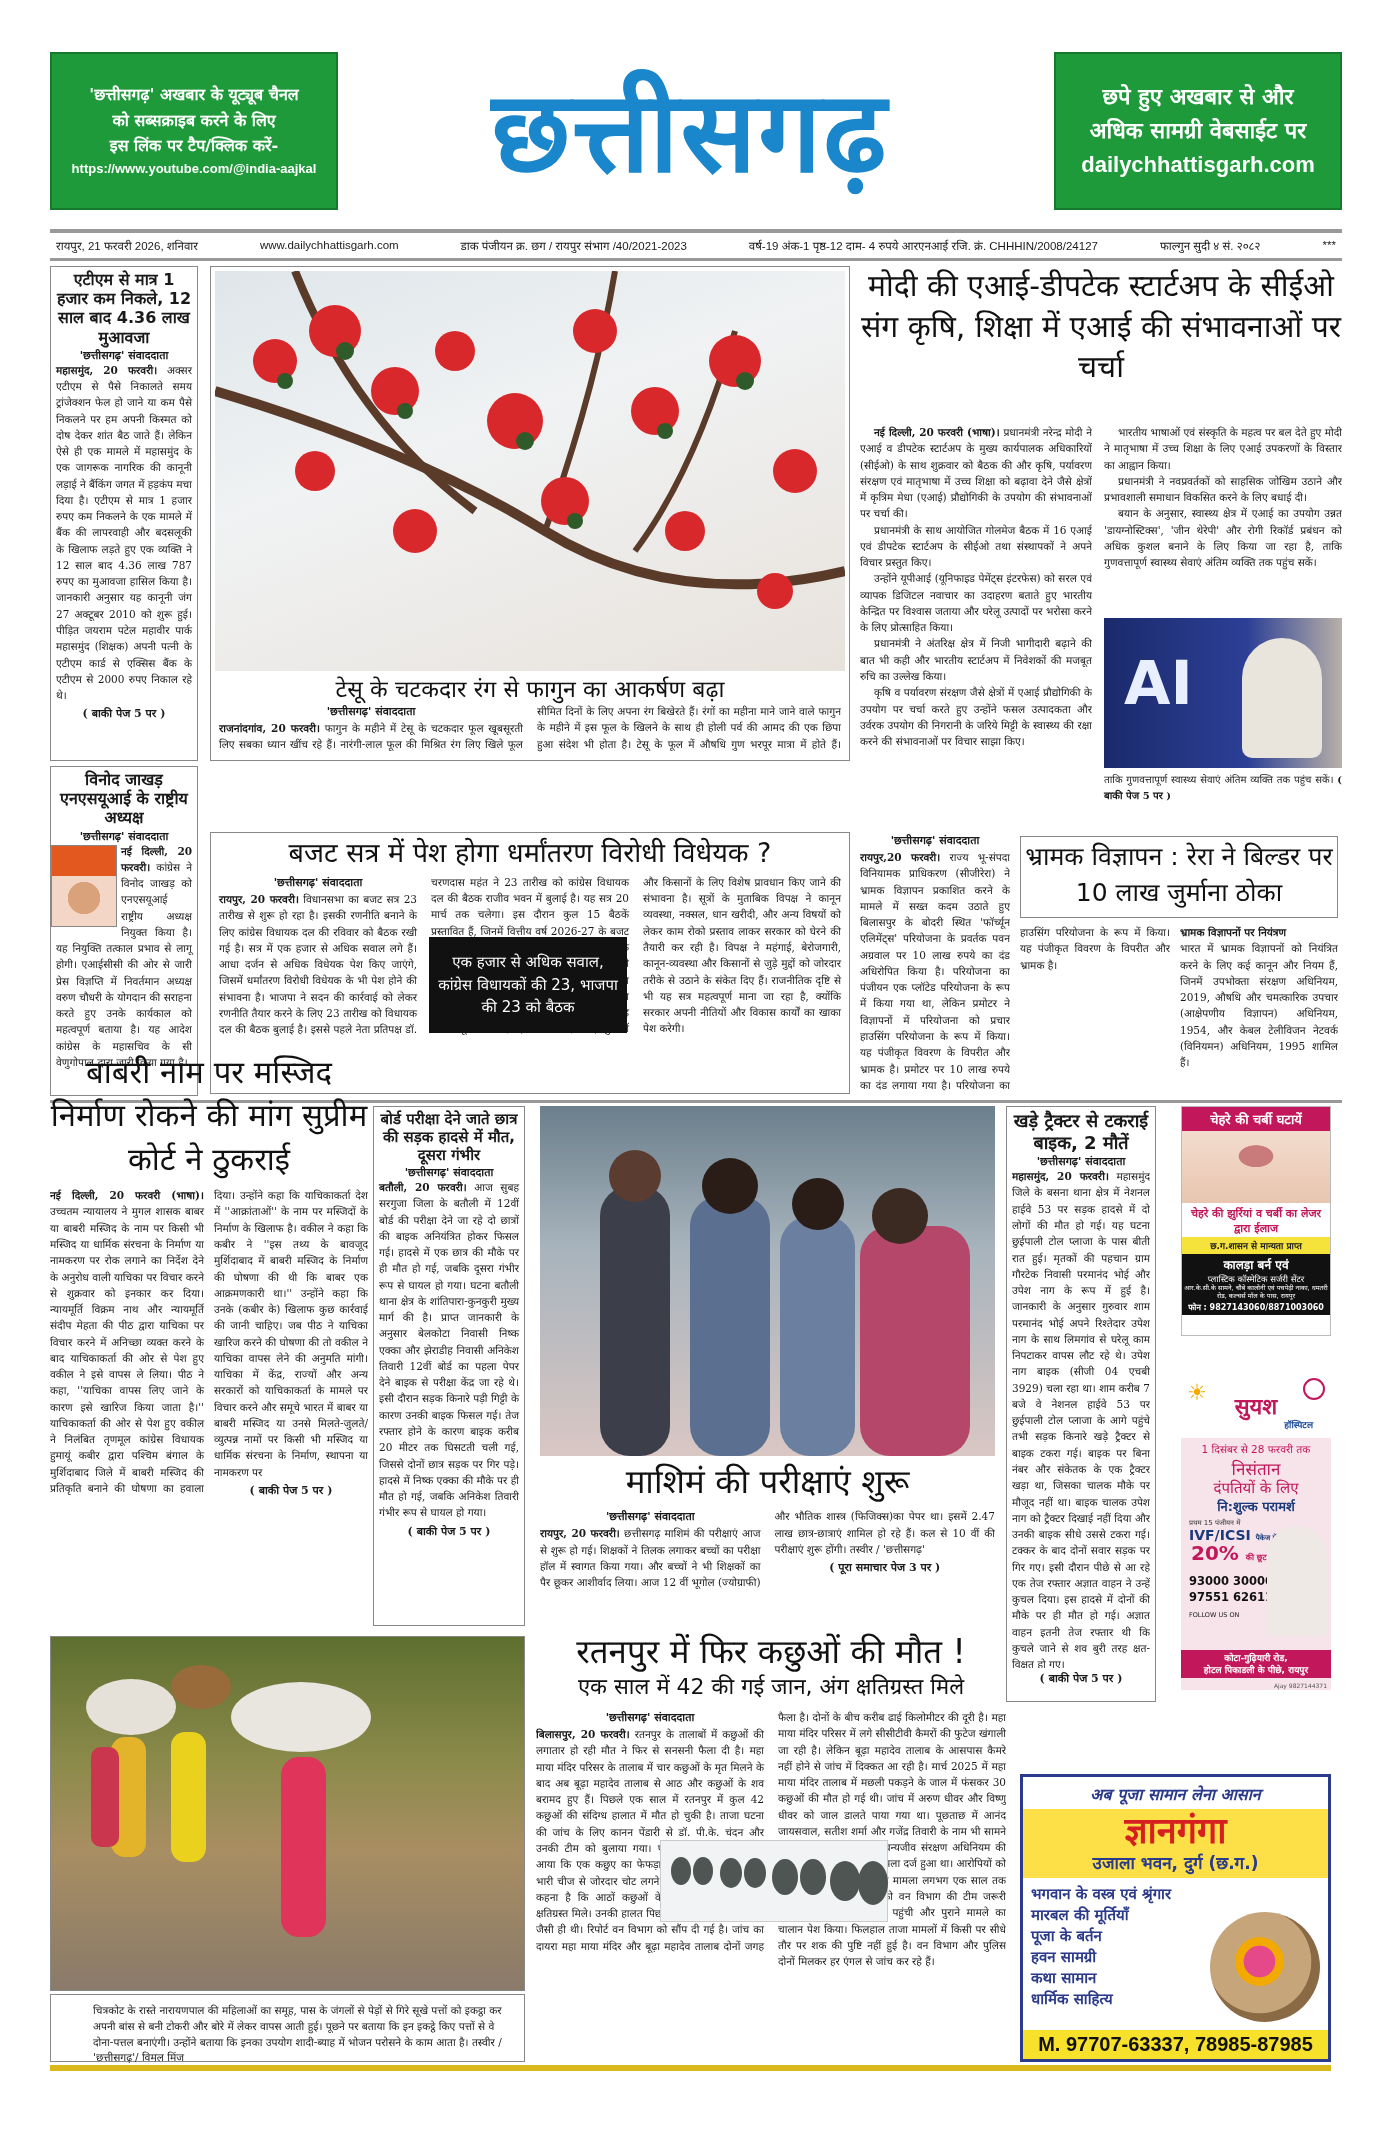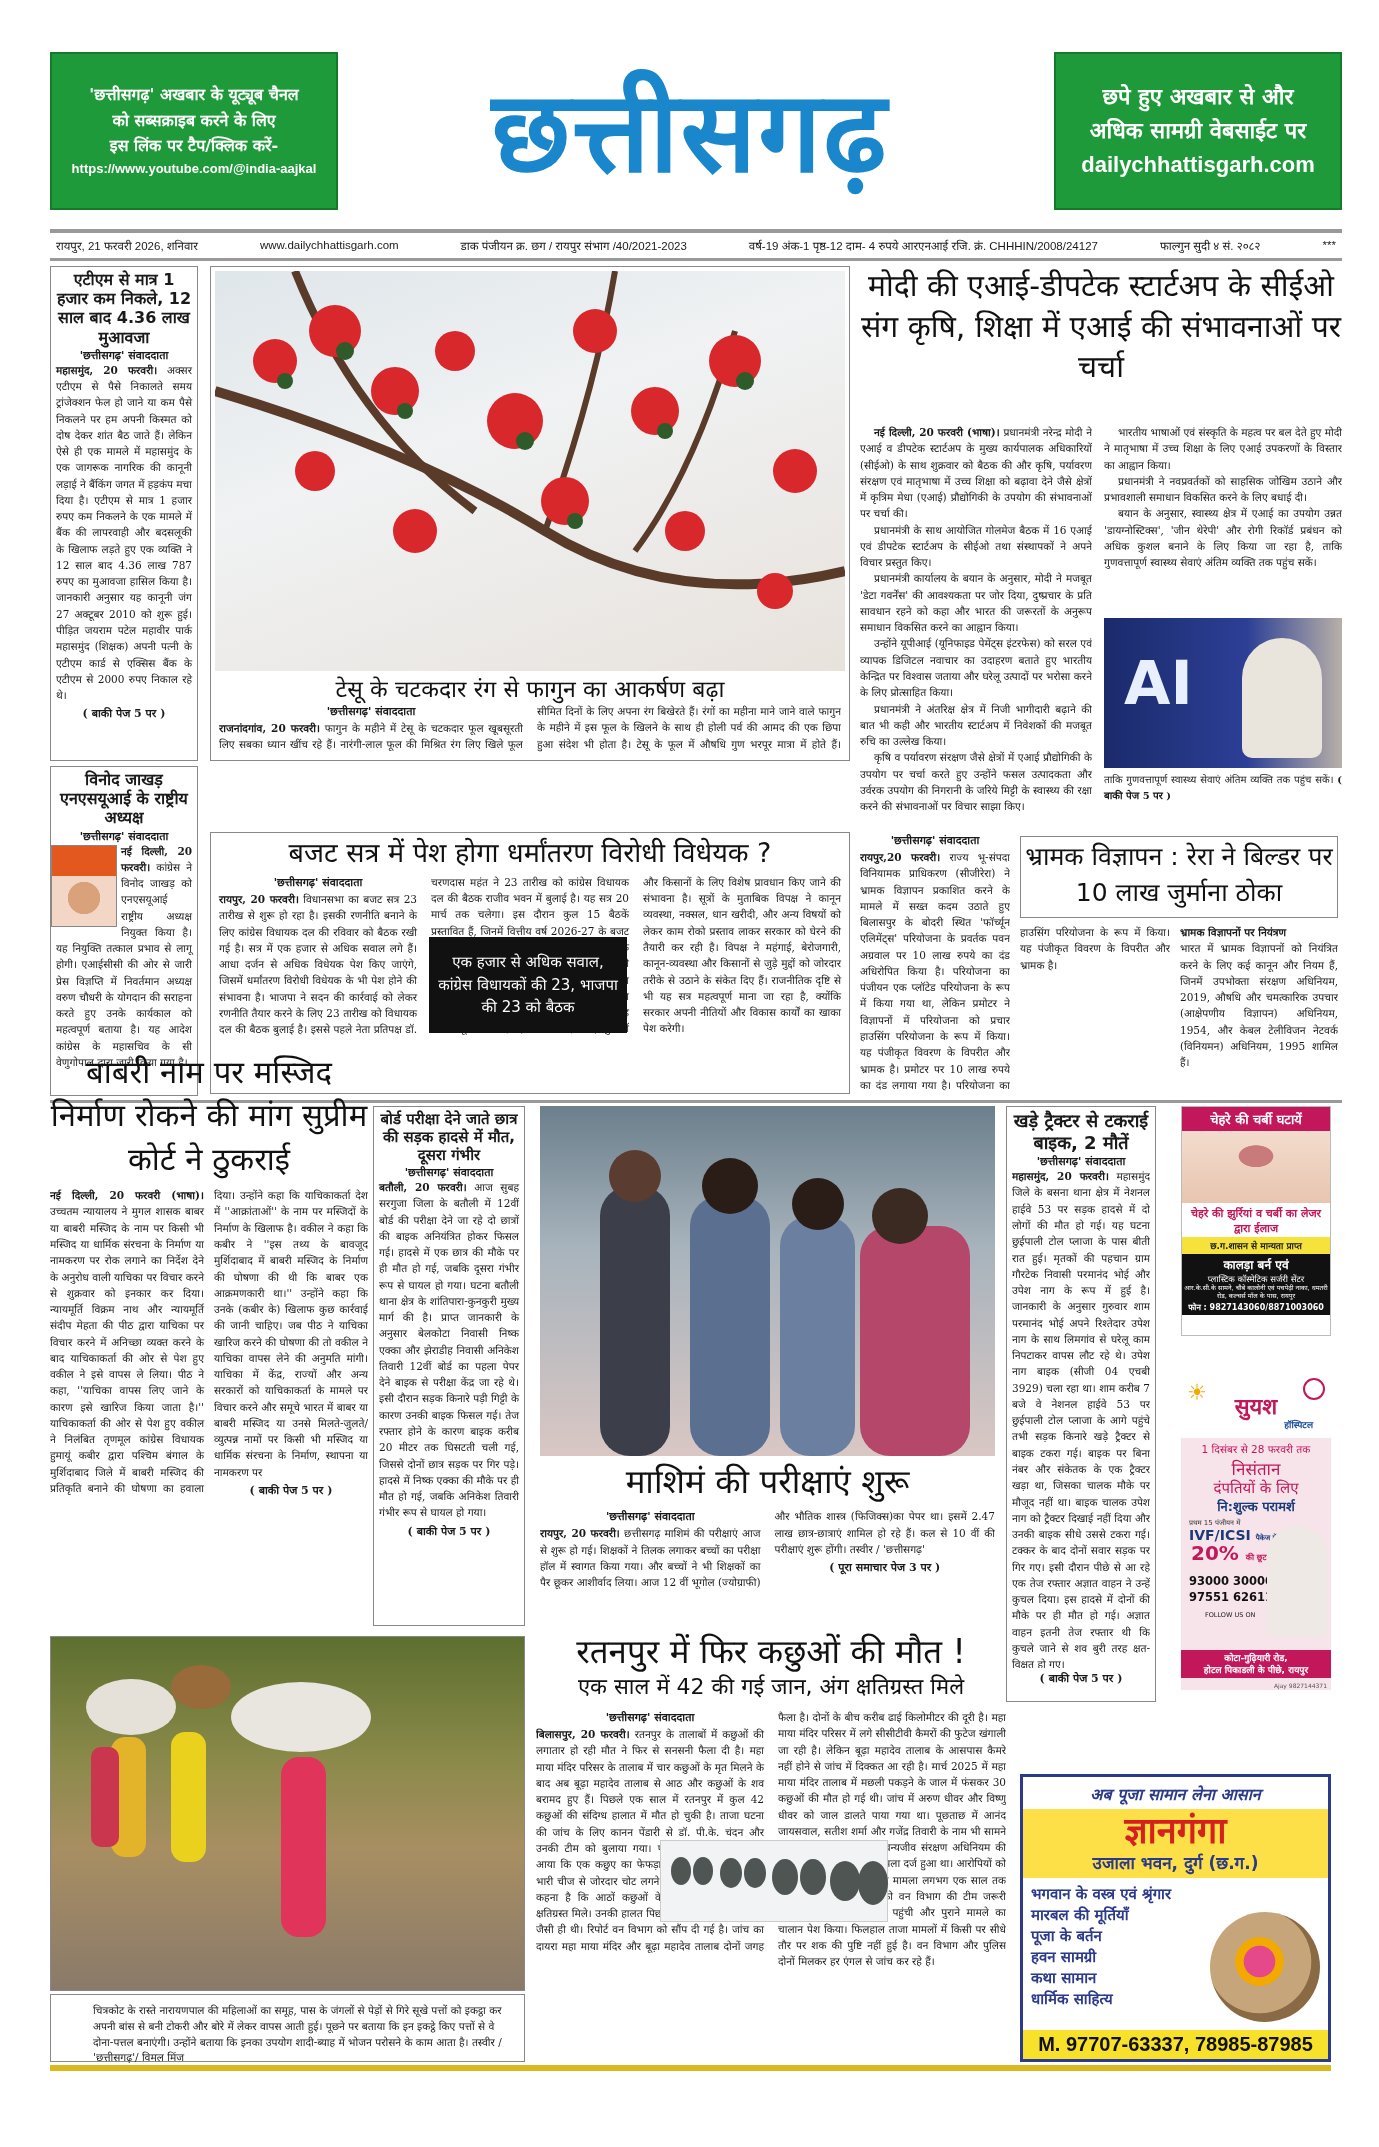--- a/index.html
+++ b/index.html
@@ -94,21 +94,20 @@
     <div class="byl">'छत्तीसगढ़' संवाददाता</div>
     <b>राजनांदगांव, 20 फरवरी।</b> <span>फागुन के महीने में टेसू के चटकदार फूल खूबसूरती लिए सबका ध्यान खींच रहे हैं। नारंगी-लाल फूल की मिश्रित रंग लिए खिले फूल सीमित दिनों के लिए अपना रंग बिखेरते हैं। रंगों का महीना माने जाने वाले फागुन के महीने में इस फूल के खिलने के साथ ही होली पर्व की आमद की एक छिपा हुआ संदेश भी होता है। टेसू के फूल में औषधि गुण भरपूर मात्रा में होते हैं। त्वचाजनित रोगों में इस फूल की औषधीय गुण फायदेमंद होती है। (तस्वीर/'छत्तीसगढ़'/अभिषेक यादव)</span>
   </div>
 </div>
 
 <div class="abs" style="left:860px;top:266px;width:482px;height:560px;overflow:hidden">
   <div class="hd" style="font-size:30px;line-height:1.35">मोदी की एआई-डीपटेक स्टार्टअप के सीईओ संग कृषि, शिक्षा में एआई की संभावनाओं पर चर्चा</div>
   <div class="abs body" style="left:0;top:158px;width:232px;height:400px;overflow:hidden">
     <p><b>नई दिल्ली, 20 फरवरी (भाषा)।</b> <span>प्रधानमंत्री नरेन्द्र मोदी ने एआई व डीपटेक स्टार्टअप के मुख्य कार्यपालक अधिकारियों (सीईओ) के साथ शुक्रवार को बैठक की और कृषि, पर्यावरण संरक्षण एवं मातृभाषा में उच्च शिक्षा को बढ़ावा देने जैसे क्षेत्रों में कृत्रिम मेधा (एआई) प्रौद्योगिकी के उपयोग की संभावनाओं पर चर्चा की।</span></p>
     <p>प्रधानमंत्री के साथ आयोजित गोलमेज बैठक में 16 एआई एवं डीपटेक स्टार्टअप के सीईओ तथा संस्थापकों ने अपने विचार प्रस्तुत किए।</p>
-    <p>प्रधानमंत्री कार्यालय के बयान के अनुसार, मोदी ने मजबूत 'डेटा गवर्नेंस' की आवश्यकता पर जोर दिया, दुष्प्रचार के प्रति सावधान रहने को कहा और भारत की जरूरतों के अनुरूप समाधान विकसित करने का आह्वान किया।</p>
     <p>उन्होंने यूपीआई (यूनिफाइड पेमेंट्स इंटरफेस) को सरल एवं व्यापक डिजिटल नवाचार का उदाहरण बताते हुए भारतीय केन्द्रित पर विश्वास जताया और घरेलू उत्पादों पर भरोसा करने के लिए प्रोत्साहित किया।</p>
     <p>प्रधानमंत्री ने अंतरिक्ष क्षेत्र में निजी भागीदारी बढ़ाने की बात भी कही और भारतीय स्टार्टअप में निवेशकों की मजबूत रुचि का उल्लेख किया।</p>
     <p>कृषि व पर्यावरण संरक्षण जैसे क्षेत्रों में एआई प्रौद्योगिकी के उपयोग पर चर्चा करते हुए उन्होंने फसल उत्पादकता और उर्वरक उपयोग की निगरानी के जरिये मिट्टी के स्वास्थ्य की रक्षा करने की संभावनाओं पर विचार साझा किए।</p>
   </div>
   <div class="abs body" style="left:244px;top:158px;width:238px;height:190px;overflow:hidden">
     <p>भारतीय भाषाओं एवं संस्कृति के महत्व पर बल देते हुए मोदी ने मातृभाषा में उच्च शिक्षा के लिए एआई उपकरणों के विस्तार का आह्वान किया।</p>
     <p>प्रधानमंत्री ने नवप्रवर्तकों को साहसिक जोखिम उठाने और प्रभावशाली समाधान विकसित करने के लिए बधाई दी।</p>
     <p>बयान के अनुसार, स्वास्थ्य क्षेत्र में एआई का उपयोग उन्नत 'डायग्नोस्टिक्स', 'जीन थेरेपी' और रोगी रिकॉर्ड प्रबंधन को अधिक कुशल बनाने के लिए किया जा रहा है, ताकि गुणवत्तापूर्ण स्वास्थ्य सेवाएं अंतिम व्यक्ति तक पहुंच सकें।</p>
   </div>
   <div class="abs" style="left:244px;top:352px;width:238px;height:150px;background:linear-gradient(90deg,#1b2a6b,#2c3f96 60%,#b8b0a8);overflow:hidden">
@@ -222,21 +221,21 @@
   <div style="color:#c2185b;font-size:17px;line-height:1.15;margin-top:4px">निसंतान</div>
   <div style="color:#c2185b;font-size:15px;line-height:1.15">दंपतियों के लिए</div>
   <div style="color:#1b3a7a;font-weight:bold;font-size:13px">नि:शुल्क परामर्श</div>
   <div style="text-align:left;padding-left:8px;font-size:7px;color:#333;margin-top:3px">प्रथम 15 पंजीयन में</div>
   <div style="text-align:left;padding-left:8px;font-weight:bold;color:#1b3a7a;font-size:14px"><span>IVF/ICSI</span> <span style="font-size:7px">पैकेज में</span></div>
   <div style="text-align:left;padding-left:10px;font-weight:bold;color:#c2185b;font-size:20px;line-height:1"><span>20%</span> <span style="font-size:8px">की छूट</span></div>
   <div style="text-align:left;padding-left:8px;font-weight:bold;font-size:11.5px;color:#111;margin-top:10px;line-height:1.4">
     <div>93000 30000</div>
     <div>97551 62611</div>
   </div>
-  <div style="text-align:left;padding-left:24px;font-size:6.5px;margin-top:6px">FOLLOW US ON</div>
+  <div style="text-align:left;padding-left:8px;font-size:6.5px;margin-top:6px">FOLLOW US ON</div>
   <div style="position:absolute;right:4px;bottom:54px;width:60px;height:110px;border-radius:30px 30px 6px 6px;background:#efe9e6"></div>
   <div class="adpink" style="position:absolute;left:0;bottom:12px;width:150px;font-size:9px;line-height:1.35;padding:2px 0">
     <div>कोटा-गुढ़ियारी रोड,</div>
     <div>होटल पिकाडली के पीछे, रायपुर</div>
   </div>
   <div style="position:absolute;right:4px;bottom:1px;font-size:6px;color:#555">Ajay 9827144371</div>
 </div>
 
 <div class="abs box" style="left:50px;top:1636px;width:475px;height:355px;background:linear-gradient(180deg,#5d6f2f 0%,#8b8a4a 35%,#a88e62 60%,#8a7a6a 100%);overflow:hidden">
   <svg width="475" height="355">

